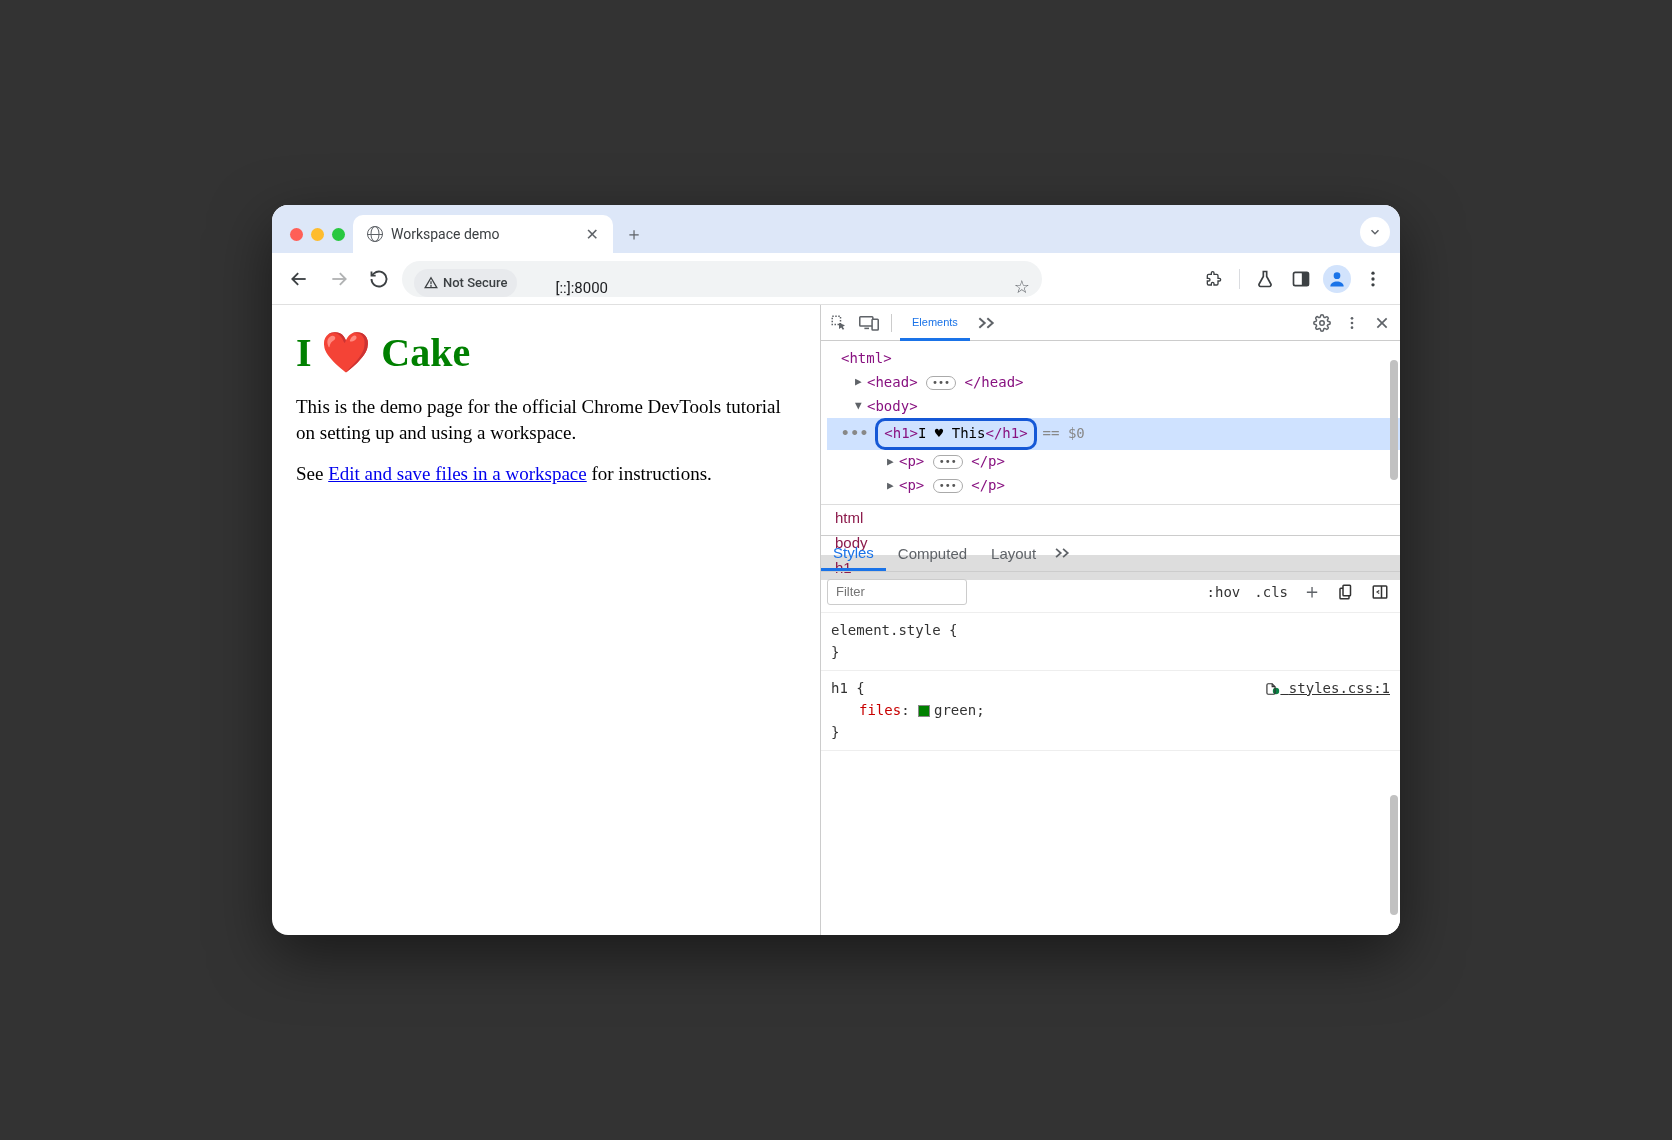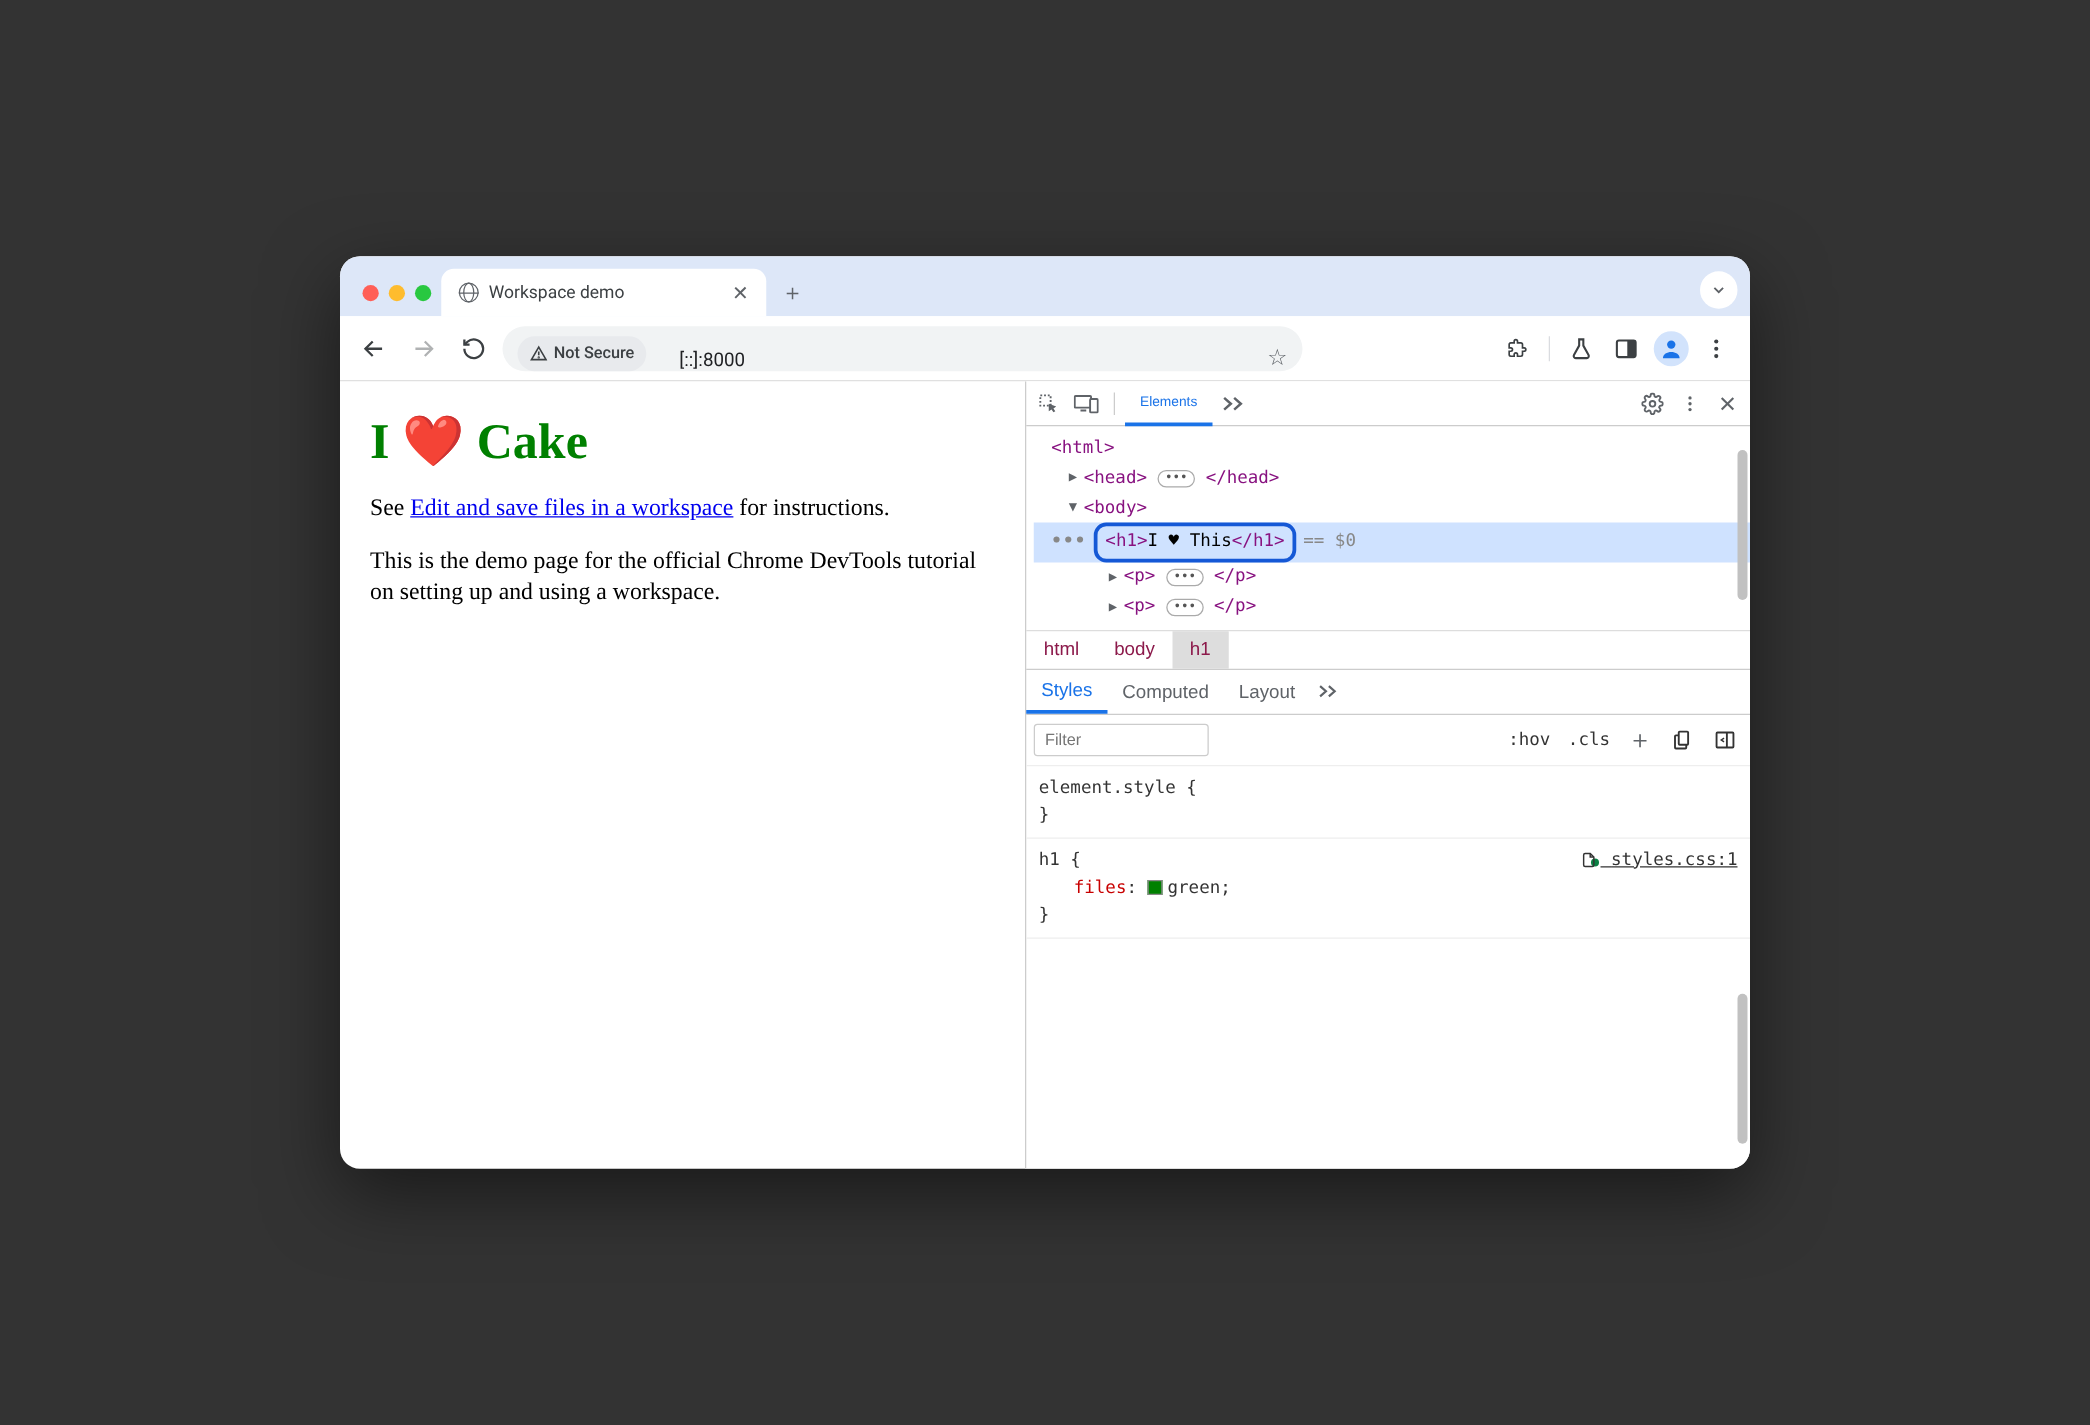--- a/index.html
+++ b/index.html
@@ -114,21 +114,21 @@
     border-radius: 14px;
     height: 28px;
     padding: 0 10px;
     display: flex;
     align-items: center;
     gap: 5px;
     font-size: 13px;
     color: #3c4043;
     font-weight:500;
   }
-  .omnibox .url { font-size: 15px; color: #202124; flex:1; }
+  .omnibox .url { font-size: 15px; color: #202124; flex:1;margin-left:12px; }
   .toolbar-right { display:flex; align-items:center; gap:2px; margin-left:auto;}
   .divider-v { width:1px; height:20px; background:#dadce0; margin: 0 6px;}
   .avatar {
     width: 28px; height: 28px;
     background: #d2e3fc;
     border-radius: 50%;
     display:flex;align-items:center;justify-content:center;
     color:#1a73e8;
   }
   
@@ -240,20 +240,21 @@
   .row-more {
     color:#888; padding-right:6px; font-weight:bold;letter-spacing:1px;
   }
   
   .dt-breadcrumb {
     border-top:1px solid #ddd;
     border-bottom:1px solid #ccc;
     height: 32px;
     display:flex;align-items:stretch;
     font-size:15px;
+    flex-direction:column;
   }
   .crumb { padding: 4px 14px; color:#8c1a4b; display:flex;align-items:center;cursor:pointer;}
   .crumb.active { background:#ddd; }
   
   .styles-tabs {
     display:flex; height:36px; border-bottom:1px solid #ccc;
     align-items:center;
   }
   .styles-tabs .dt-tab { font-size:15px; }
   .styles-toolbar {
@@ -384,24 +385,24 @@
             <circle cx="12" cy="19" r="2"></circle>
           </svg>
       </div>
     </div>
   </div>
 
   <div class="content">
 
     <div class="page">
       <h1>I ❤️ Cake</h1>
+      <p>This is the demo page for the official Chrome DevTools tutorial on setting up and using a workspace.</p>
       <p>
         <span>See </span><a href="#">Edit and save files in a workspace</a><span> for instructions.</span>
       </p>
-      <p>This is the demo page for the official Chrome DevTools tutorial on setting up and using a workspace.</p>
     </div>
 
     <div class="devtools">
       <div class="scrollbar"></div>
       <div class="scrollbar2"></div>
 
       <div class="dt-tabbar">
         <div class="dt-icon">
           <svg width="18" height="18" viewBox="0 0 24 24" fill="none" stroke="#5f6368" stroke-width="2">
               <rect x="3" y="3" width="11" height="11" stroke-dasharray="2 2"></rect>

